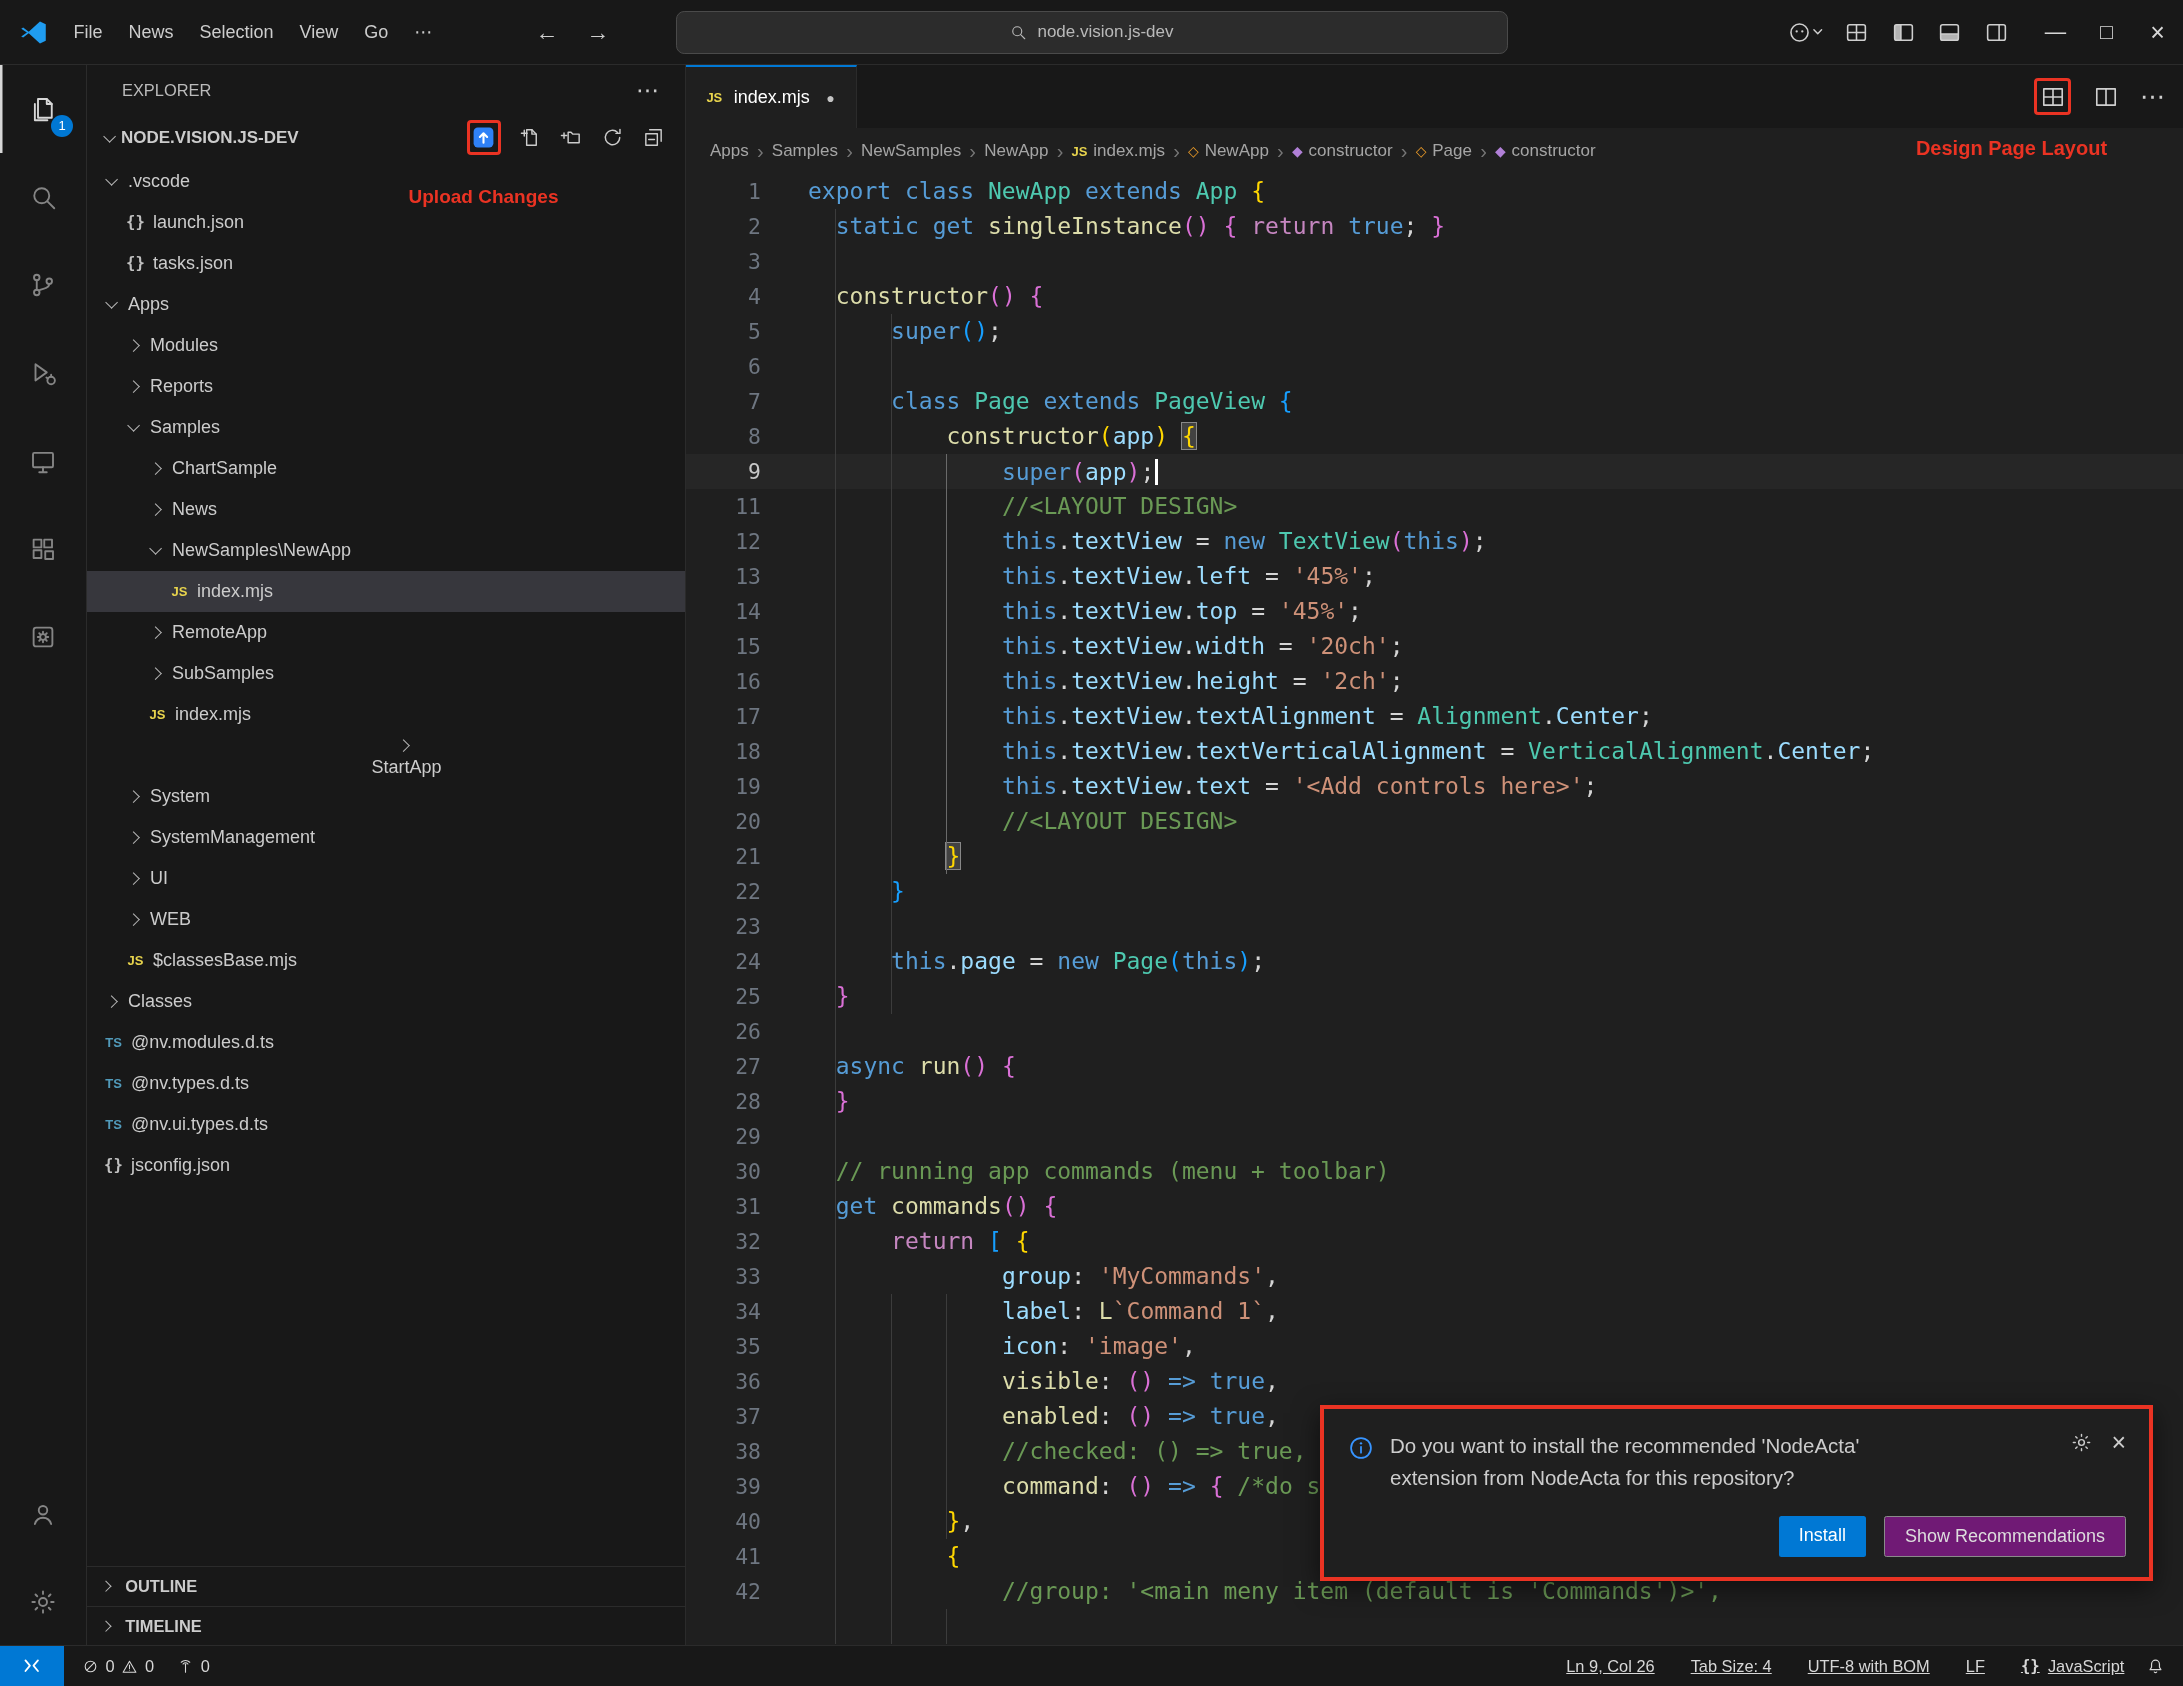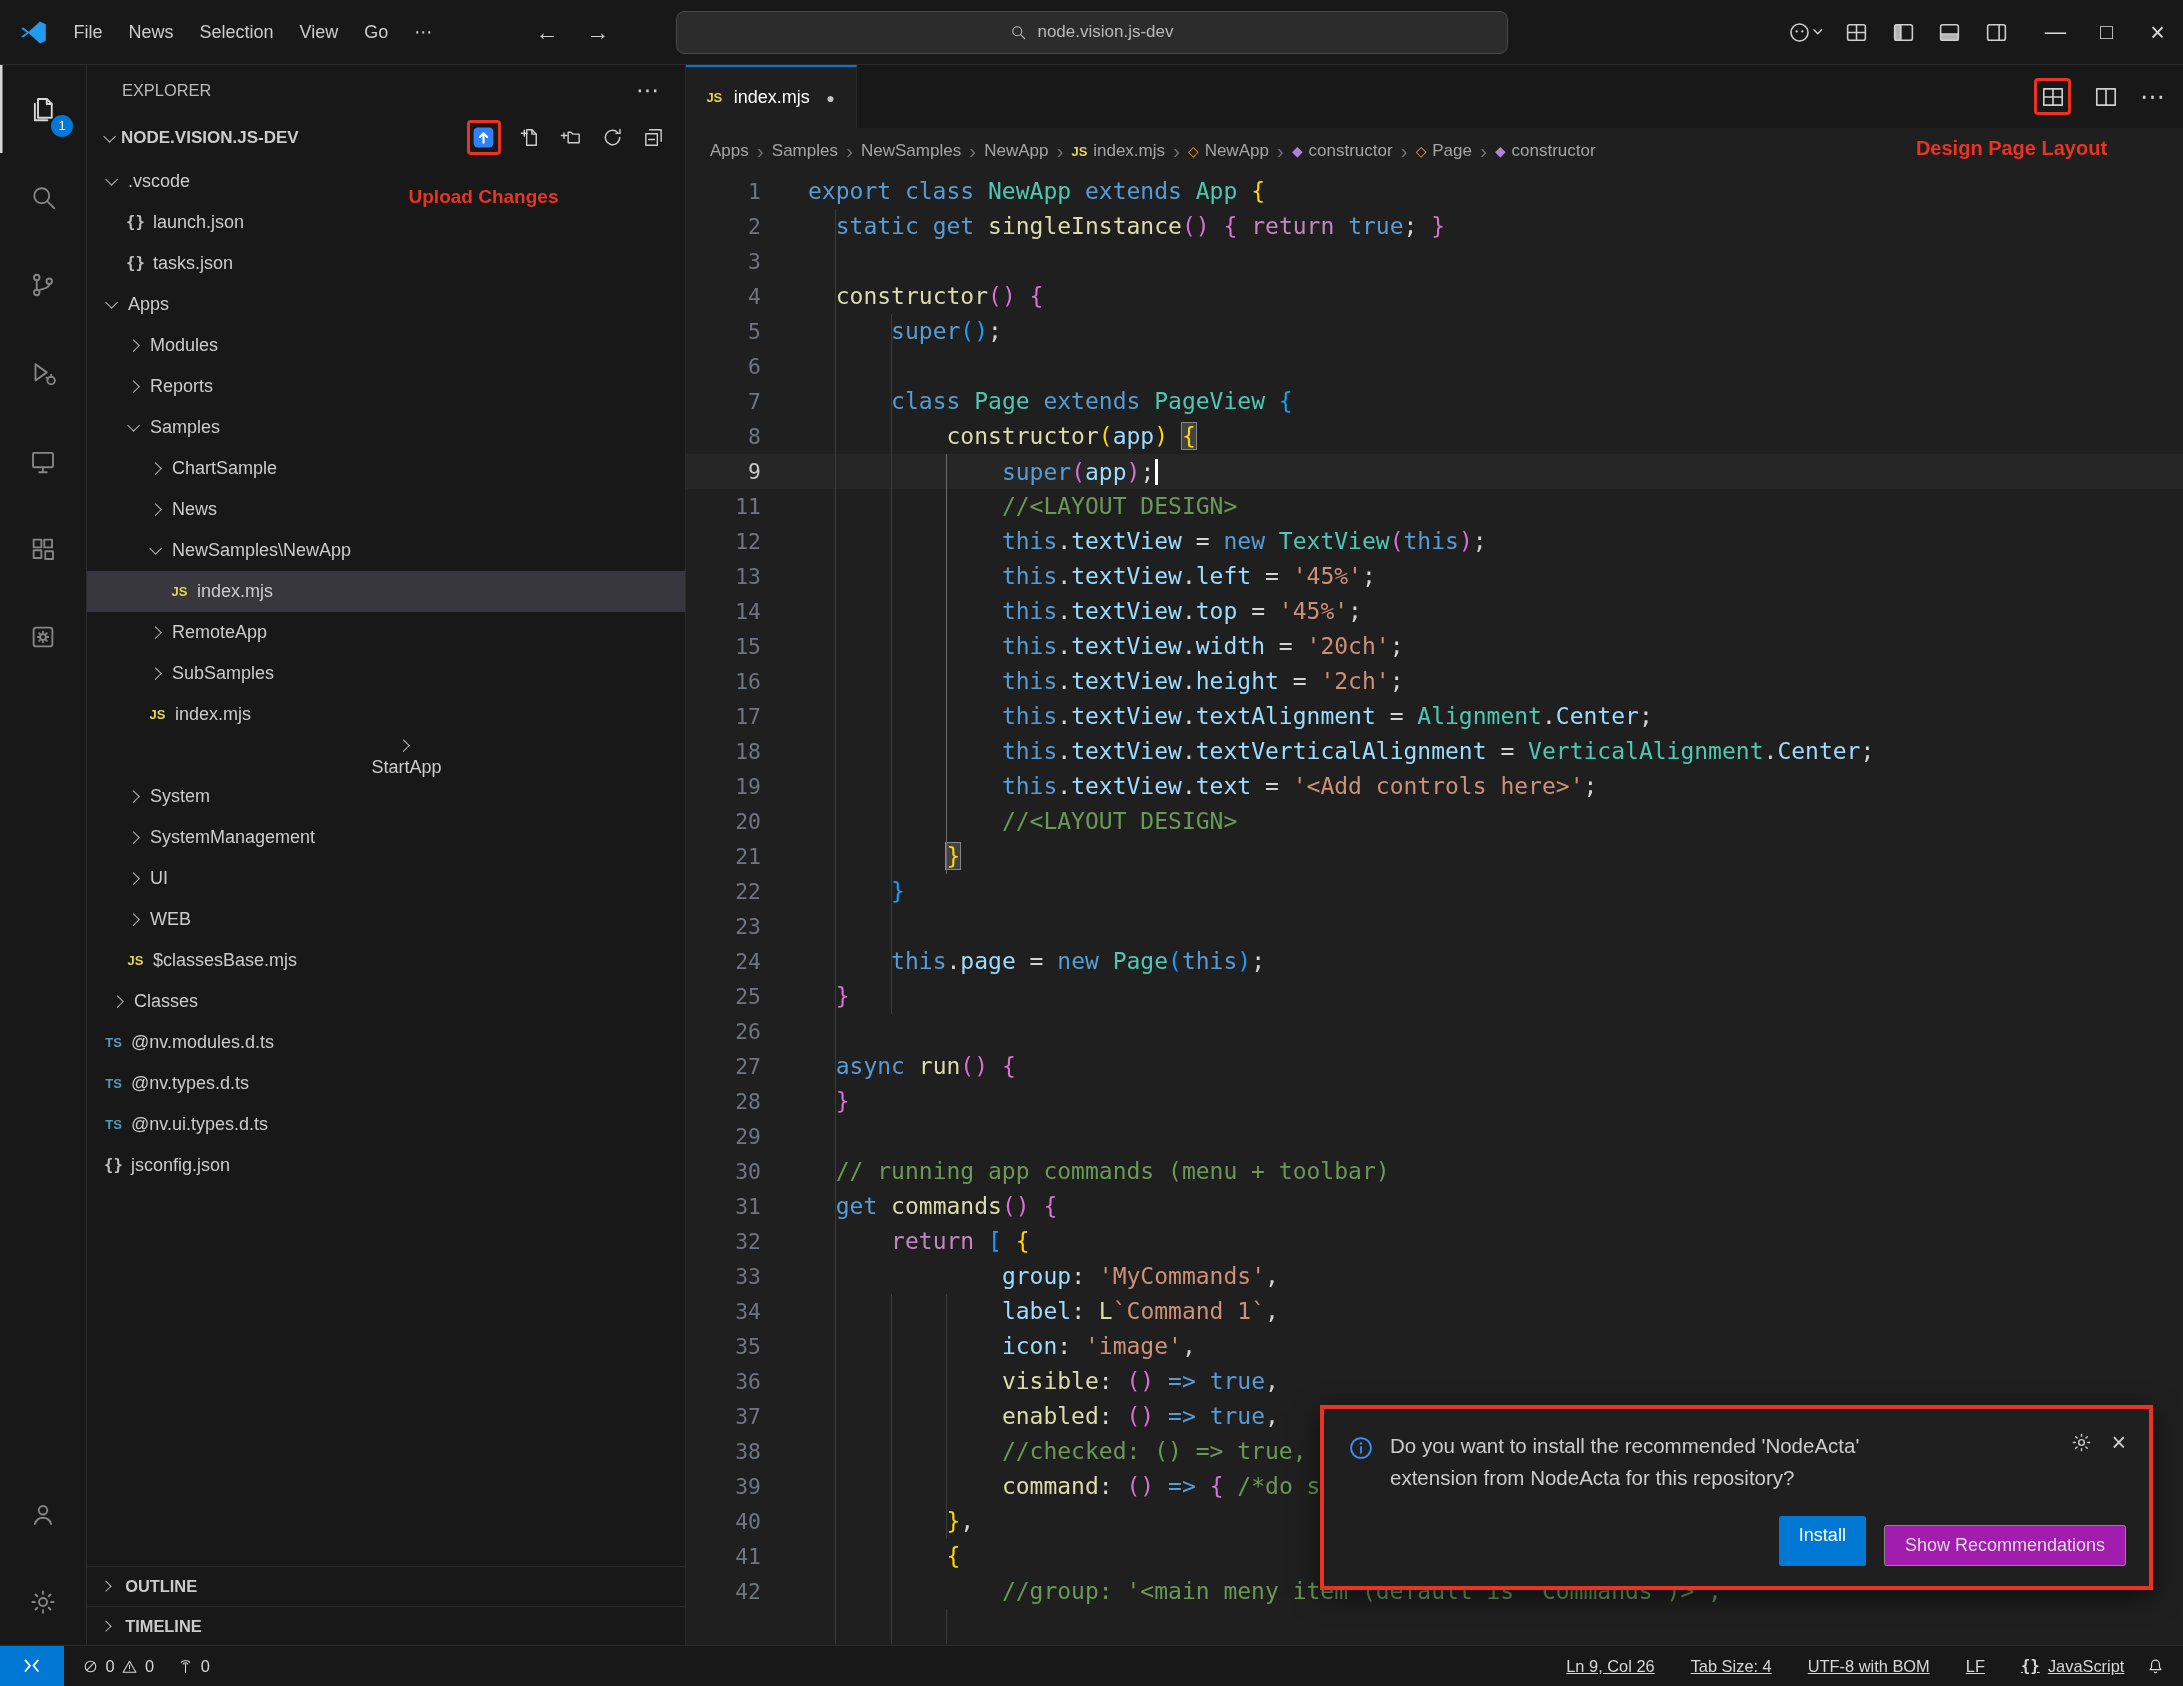--- a/index.html
+++ b/index.html
@@ -101,21 +101,21 @@
   .notif{position:absolute;left:1320px;top:1405px;width:833px;border:4.1px solid var(--anno);
          background:#1f1f1f;box-shadow:0 6.6px 25px rgba(0,0,0,.55);z-index:50;padding:21.4px 23px 20px 23px;box-sizing:border-box;}
   .notif-top{display:flex;align-items:flex-start;}
   .notif-info{color:#3794ff;flex:none;margin-top:3.3px;}
   .notif-msg{margin-left:15px;font-size:20.5px;line-height:32px;color:#cccccc;width:608px;}
   .notif-icons{margin-left:auto;display:flex;gap:18px;color:#cccccc;align-items:center;}
   .notif-close{font-size:25px;line-height:1;}
   .notif-btns{display:flex;justify-content:flex-end;gap:18px;margin-top:21.4px;}
   .btn{font-size:18px;padding:9px 20px;border-radius:2.5px;display:inline-block;}
   .btn-primary{background:#0078d4;color:#ffffff;}
-  .btn-secondary{background:#a21caf;border:0.8px solid #8a8a8a;color:#dddddd;margin-top:9px;}
+  .btn-secondary{background:#701a75;border:0.8px solid #8a8a8a;color:#dddddd;}
 
   
   .statusbar{position:absolute;left:0;right:0;bottom:0;height:40px;background:#181818;
              border-top:0.8px solid #2b2b2b;display:flex;align-items:center;font-size:16.4px;color:#d7d7d7;z-index:30;}
   .remote{width:64px;height:100%;background:#0078d4;color:#ffffff;display:flex;align-items:center;justify-content:center;}
   .sb-left{display:flex;align-items:center;gap:8.2px;padding-left:18px;}
   .sb-group{display:flex;align-items:center;gap:6.6px;margin-right:15px;}
   .statusbar-right{margin-left:auto;display:flex;align-items:center;gap:36px;padding-right:20px;text-decoration:underline;}
   .sb-item{display:flex;align-items:center;gap:8.2px;white-space:nowrap;}
   .sb-braces{font-family:"DejaVu Sans Mono",monospace;font-weight:700;font-size:15.6px;}
@@ -376,21 +376,21 @@
         <span class="tree-label">UI</span>
       </div>
       <div class="tree-row" style="padding-left: 37px;">
         <span class="twisty col"></span>
         <span class="tree-label">WEB</span>
       </div>
       <div class="tree-row" style="padding-left: 37px;">
         <span class="fi fi-js">JS</span>
         <span class="tree-label">$classesBase.mjs</span>
       </div>
-      <div class="tree-row" style="padding-left: 21px;">
+      <div class="tree-row" style="padding-left: 15px;">
         <span class="twisty col"></span>
         <span class="tree-label">Classes</span>
       </div>
       <div class="tree-row" style="padding-left: 15px;">
         <span class="fi fi-ts">TS</span>
         <span class="tree-label">@nv.modules.d.ts</span>
       </div>
       <div class="tree-row" style="padding-left: 15px;">
         <span class="fi fi-ts">TS</span>
         <span class="tree-label">@nv.types.d.ts</span>

